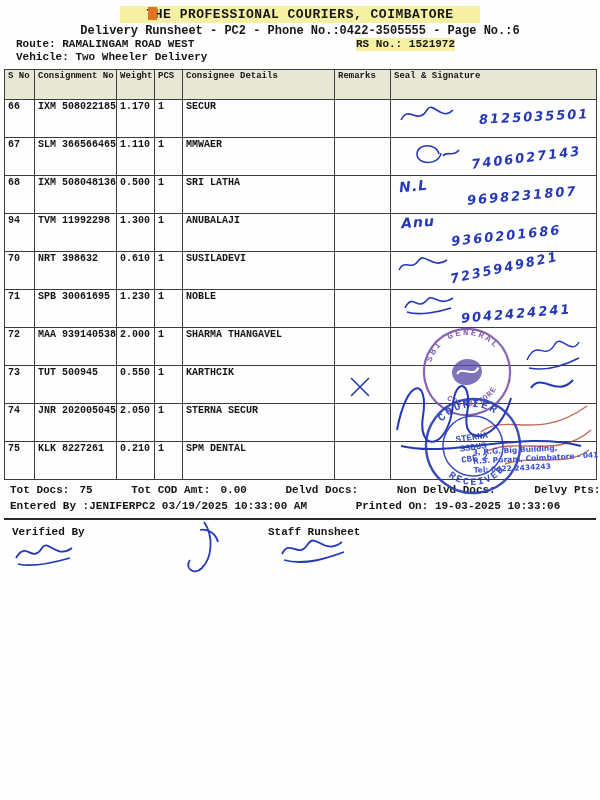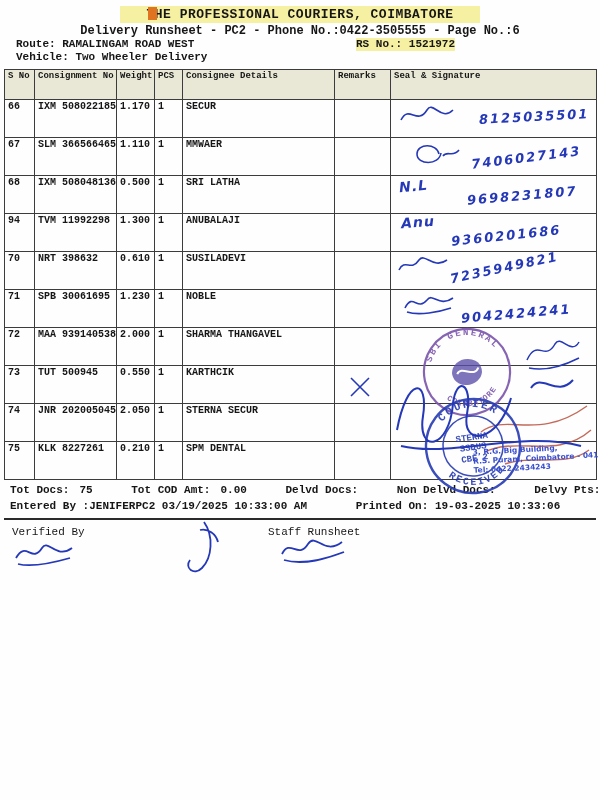--- a/index.html
+++ b/index.html
@@ -28,21 +28,21 @@
   svg.ink{position:absolute;z-index:2;overflow:visible}
   svg.stamp{position:absolute;z-index:1;opacity:.92;overflow:visible}
   .addr{position:absolute;z-index:2;font-family:"DejaVu Sans",sans-serif;font-size:7.5px;font-weight:bold;color:#3a4fd0;line-height:9px;white-space:nowrap}
 
   
   .totrow,.entrow{font-size:11px;font-weight:bold;padding-left:10px;margin-top:4px;white-space:nowrap}
   .totrow .gap{margin-left:32px}
   .totrow .val{margin-left:10px}
   .entrow .plabel{margin-left:42px}
   .rule{border-top:2px solid #2a2a2a;margin:6px 4px 0 4px}
-  .verify{position:relative;height:70px;margin-top:6px;font-size:11px;font-weight:normal}
+  .verify{position:relative;height:70px;margin-top:6px;font-size:11px;font-weight:bold}
   .verify .vlabel{position:absolute;left:12px;top:0}
   .verify .slabel{position:absolute;left:268px;top:0}
 </style>
 </head>
 <body>
 
 <div class="page">
 
   <div class="title">
     <span class="orange-mark"></span>

